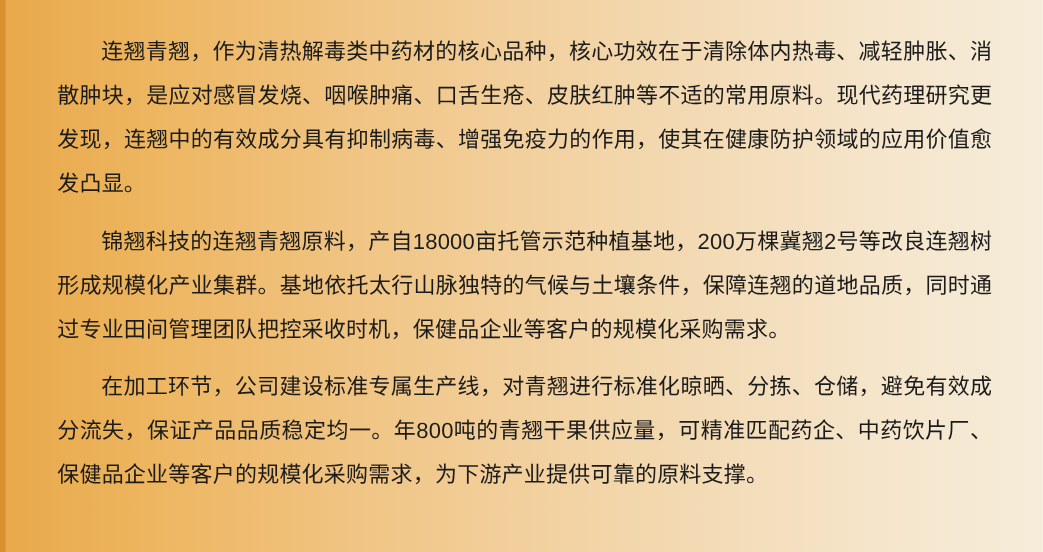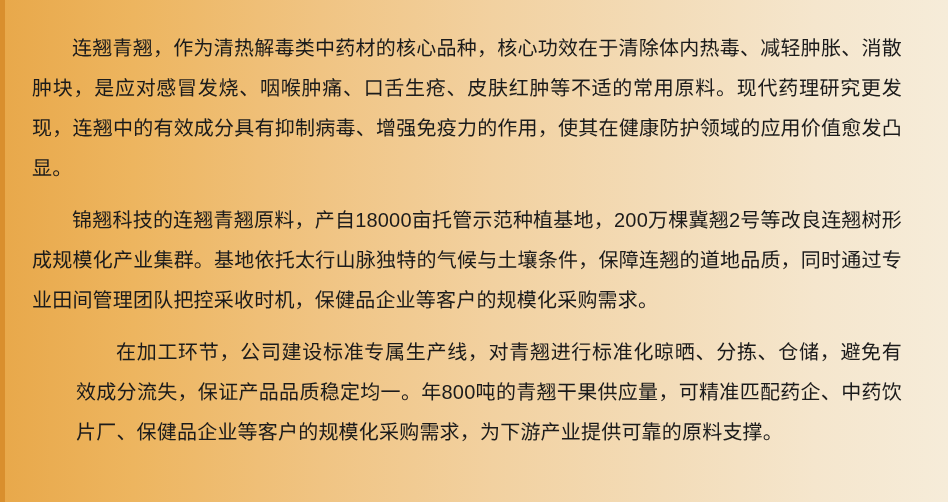--- a/index.html
+++ b/index.html
@@ -27,36 +27,35 @@
     height: 502px;
     background: #d98f2e;
   }
   .content {
     position: absolute;
     left: 0;
     top: 0;
     width: 948px;
     height: 502px;
     box-sizing: border-box;
-    padding: 28px 46px 20px 32px;
+    padding: 28px 46px 20px 52px;
   }
   p.para {
     margin: 0 0 12px 0;
     text-indent: 2em;
     font-size: 20px;
     line-height: 40px;
     color: #1b1b1b;
     letter-spacing: 0.2px;
     text-align: justify;
     text-justify: inter-ideograph;
     font-family: "Liberation Sans", "DejaVu Sans", sans-serif;
   }
   p.para:last-child {
     margin-bottom: 0;
-    margin-left: 44px;
   }
 </style>
 </head>
 <body>
 
 <div class="page">
   <div class="left-stripe"></div>
   <div class="content">
     <p class="para">连翘青翘，作为清热解毒类中药材的核心品种，核心功效在于清除体内热毒、减轻肿胀、消散肿块，是应对感冒发烧、咽喉肿痛、口舌生疮、皮肤红肿等不适的常用原料。现代药理研究更发现，连翘中的有效成分具有抑制病毒、增强免疫力的作用，使其在健康防护领域的应用价值愈发凸显。</p>
     <p class="para">锦翘科技的连翘青翘原料，产自18000亩托管示范种植基地，200万棵冀翘2号等改良连翘树形成规模化产业集群。基地依托太行山脉独特的气候与土壤条件，保障连翘的道地品质，同时通过专业田间管理团队把控采收时机，保健品企业等客户的规模化采购需求。</p>

